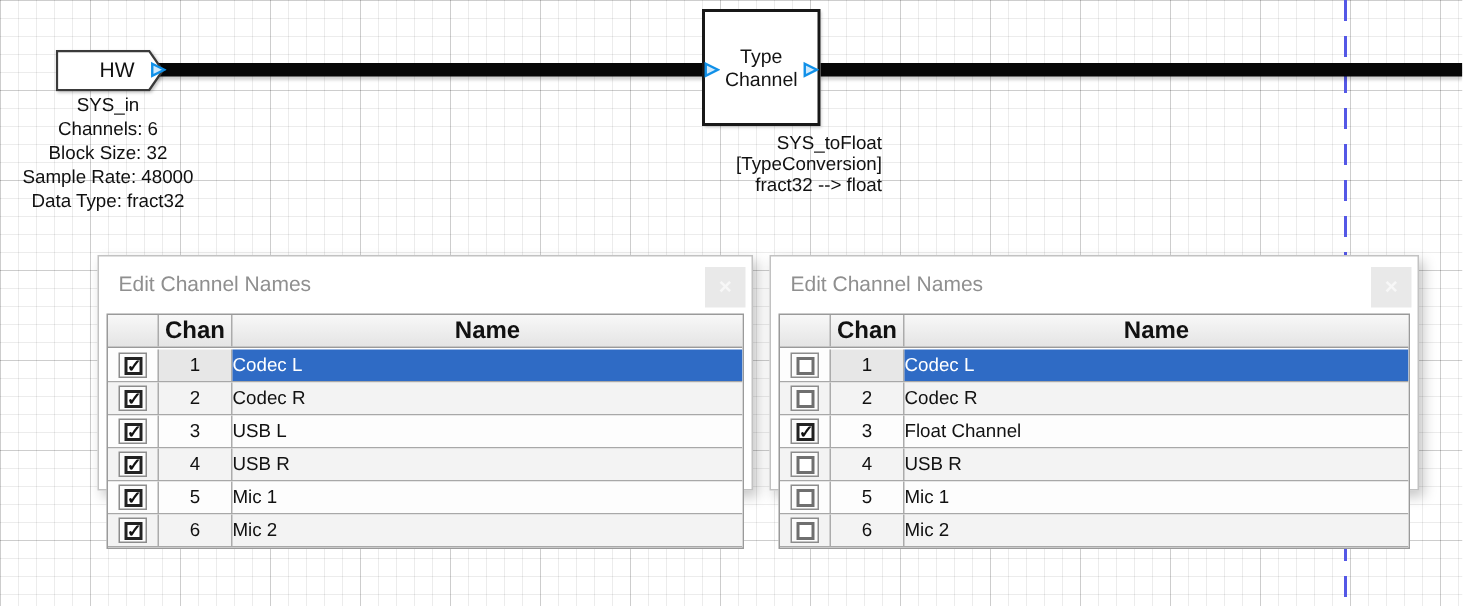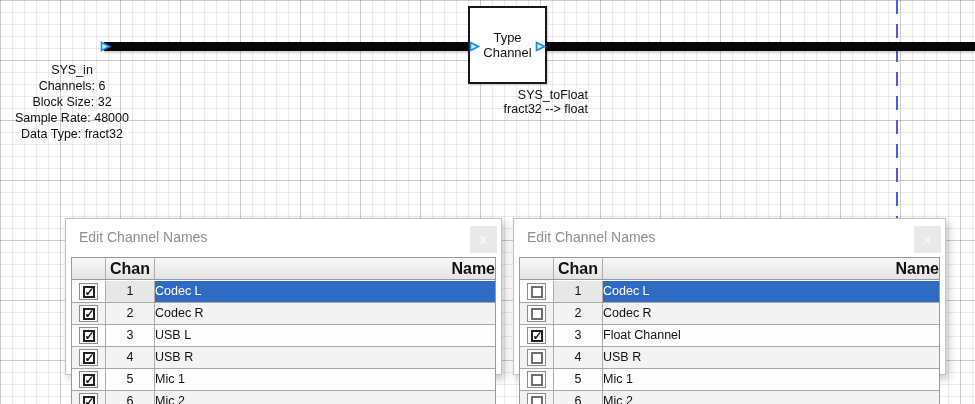--- a/index.html
+++ b/index.html
@@ -66,21 +66,20 @@
   .port-hw-out { left: 100px; top: 41px; }
   .port-tc-in  { left: 469px; top: 41px; }
   .port-tc-out { left: 535px; top: 41px; }
 
   
   .dialog {
     position: absolute; top: 170px; height: 157px;
     background: #fff; border: 1px solid #c2c2c2;
     box-shadow: 3px 4px 8px rgba(0,0,0,0.22);
     z-index: 10;
-    margin-top: 48px;
   }
   .dialog-0 { left: 65px;  width: 437px; }
   .dialog-1 { left: 513px; width: 433px; }
 
   .dialog-title {
     position: absolute; left: 13px; top: 10px;
     font-size: 14px; color: #8f8f8f;
   }
   .close-btn {
     position: absolute; top: 7px; right: 4px; width: 27px; height: 27px;
@@ -95,21 +94,21 @@
   }
   .thead {
     display: flex; height: 22px;
     background: linear-gradient(#f8f8f8, #e4e4e4);
     border-bottom: 1px solid #9a9a9a;
     font-size: 16px; font-weight: bold; color: #111;
   }
   .th { line-height: 21px; text-align: center; }
   .th-cb   { width: 33px; }
   .th-chan { width: 50px; border-left: 1px solid #ababab; border-right: 1px solid #ababab; }
-  .th-name { flex: 1; text-align: right; }
+  .th-name { flex: 1; }
   .tbody { margin-top: 1px; }
 
   .trow {
     display: flex; height: 22px; background: #fdfdfd;
     border-bottom: 1px solid #a8a8a8;
     font-size: 12.5px; color: #111;
   }
   .trow.even { background: #f3f3f3; }
   .cell { overflow: hidden; white-space: nowrap; }
   .cb-cell   { width: 33px; display: flex; align-items: center; justify-content: center; }
@@ -133,20 +132,26 @@
 </head>
 <body>
 
 <div class="canvas">
 
   <div class="guide-line"></div>
 
   <div class="wire wire-1"></div>
   <div class="wire wire-2"></div>
 
+  <div class="hw-block">
+    <svg width="73" height="28" viewBox="0 0 73 28">
+      <polygon points="1,1 62.5,1 71.5,14 62.5,27 1,27" fill="#ffffff" stroke="#3a3a3a" stroke-width="1.5"></polygon>
+    </svg>
+    <span class="hw-label">HW</span>
+  </div>
   <svg class="port port-hw-out" width="11" height="11" viewBox="0 0 11 11">
     <polygon points="1.5,1.5 9.5,5.5 1.5,9.5" fill="#cfe9fc" stroke="#1090e8" stroke-width="1.6"></polygon>
   </svg>
   <div class="hw-captions">
     <div>SYS_in</div>
     <div>Channels: 6</div>
     <div>Block Size: 32</div>
     <div>Sample Rate: 48000</div>
     <div>Data Type: fract32</div>
   </div>
@@ -156,20 +161,21 @@
     <span>Channel</span>
   </div>
   <svg class="port port-tc-in" width="11" height="11" viewBox="0 0 11 11">
     <polygon points="1.5,1.5 9.5,5.5 1.5,9.5" fill="#cfe9fc" stroke="#1090e8" stroke-width="1.6"></polygon>
   </svg>
   <svg class="port port-tc-out" width="11" height="11" viewBox="0 0 11 11">
     <polygon points="1.5,1.5 9.5,5.5 1.5,9.5" fill="#cfe9fc" stroke="#1090e8" stroke-width="1.6"></polygon>
   </svg>
   <div class="tc-captions">
     <div>SYS_toFloat</div>
+    <div>[TypeConversion]</div>
     <div>fract32 --&gt; float</div>
   </div>
 
   <div class="dialog dialog-0">
     <span class="dialog-title">Edit Channel Names</span>
     <button class="close-btn">×</button>
     <div class="table">
       <div class="thead">
         <div class="th th-cb"></div>
         <div class="th th-chan">Chan</div>

